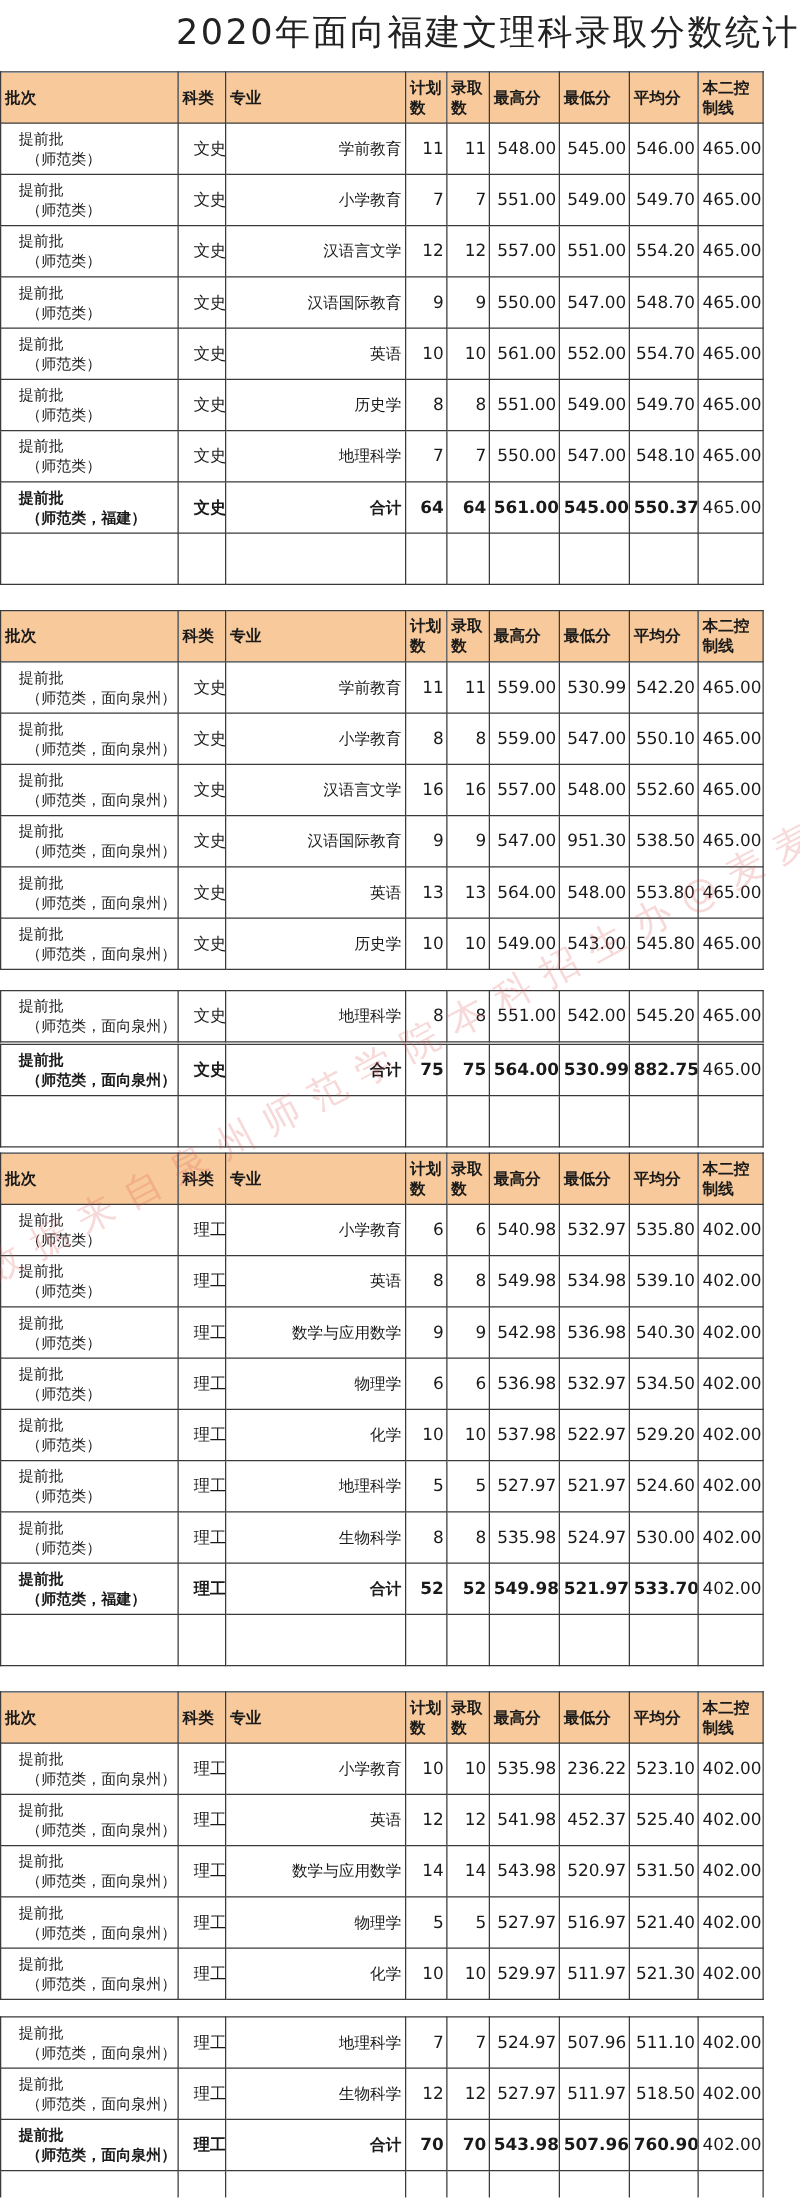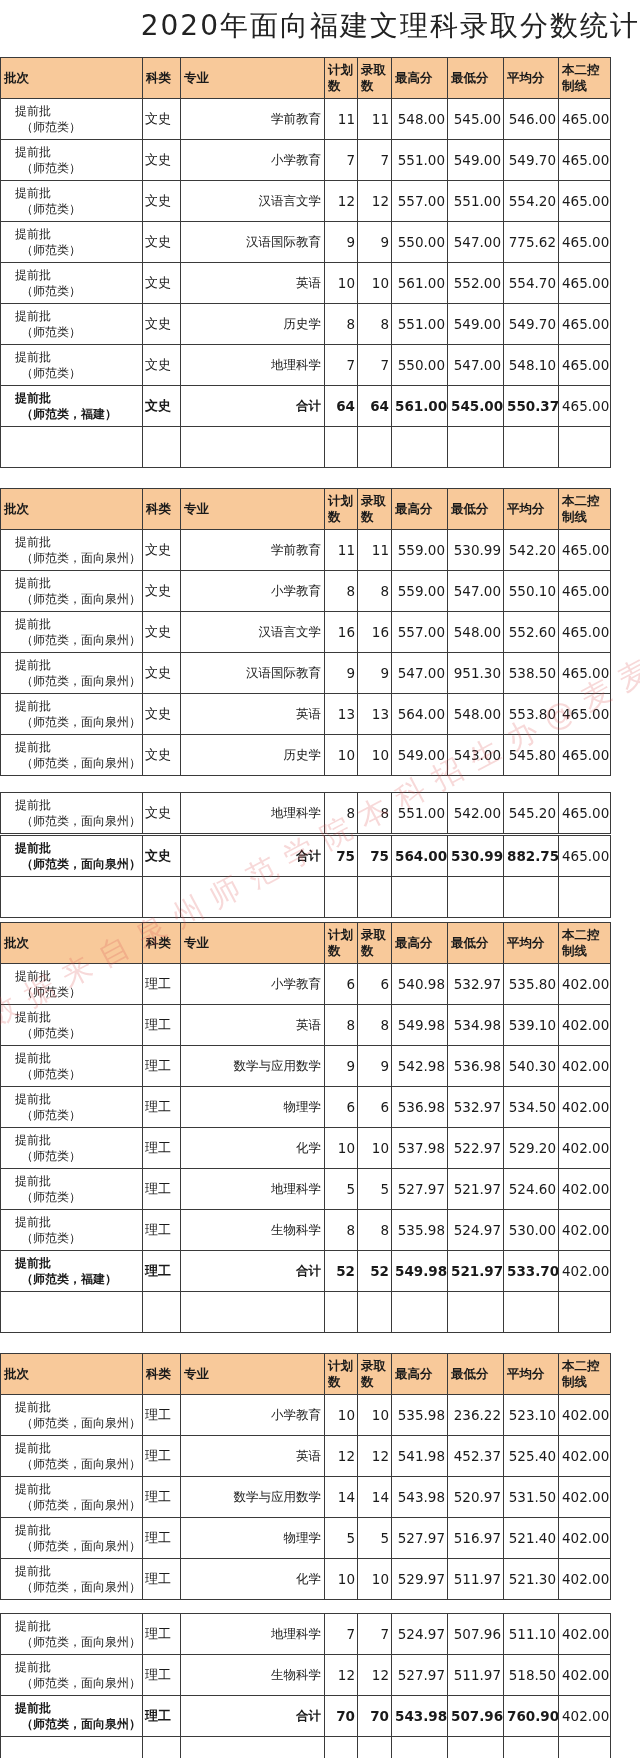--- a/index.html
+++ b/index.html
@@ -29,21 +29,21 @@
   }
   .tbl tr.hdr td {
     background: #f8c99a;
     font-weight: bold;
     line-height: 16px;
   }
   .tbl tr.hdr td.c-line { }
   .tbl td.num { text-align: right; padding-right: 2px; font-size: 13.5px; }
   .tbl td.batch { line-height: 16px; font-size: 12px; padding-left: 14px; }
   .tbl td.batch .b2 { display: block; padding-left: 6px; }
-  .tbl td.cat { font-size: 13px; padding-left: 2px; }
+  .tbl td.cat { font-size: 13px; padding-left: 12px; }
   .tbl td.major { font-size: 12.5px; text-align: right; }
   .tbl tr.total td { font-weight: bold; }
   .tbl tr.total td.c-line { font-weight: normal; }
   .tbl tr.blank td { height: 40px; }
   .watermark {
     position: absolute; left: -20px; top: 1000px;
     transform: rotate(-28deg); transform-origin: left top;
     color: rgba(220, 80, 80, 0.22);
     font-size: 30px; letter-spacing: 12px; white-space: nowrap;
     pointer-events: none;
@@ -122,21 +122,21 @@
           <td class="num c-line">465.00</td>
         </tr>
         <tr>
           <td class="batch"><span class="b1">提前批</span><br><span class="b2">（师范类）</span></td>
           <td class="cat">文史</td>
           <td class="major">汉语国际教育</td>
           <td class="num">9</td>
           <td class="num">9</td>
           <td class="num">550.00</td>
           <td class="num">547.00</td>
-          <td class="num">775.62</td>
+          <td class="num">548.70</td>
           <td class="num c-line">465.00</td>
         </tr>
         <tr>
           <td class="batch"><span class="b1">提前批</span><br><span class="b2">（师范类）</span></td>
           <td class="cat">文史</td>
           <td class="major">英语</td>
           <td class="num">10</td>
           <td class="num">10</td>
           <td class="num">561.00</td>
           <td class="num">552.00</td>

